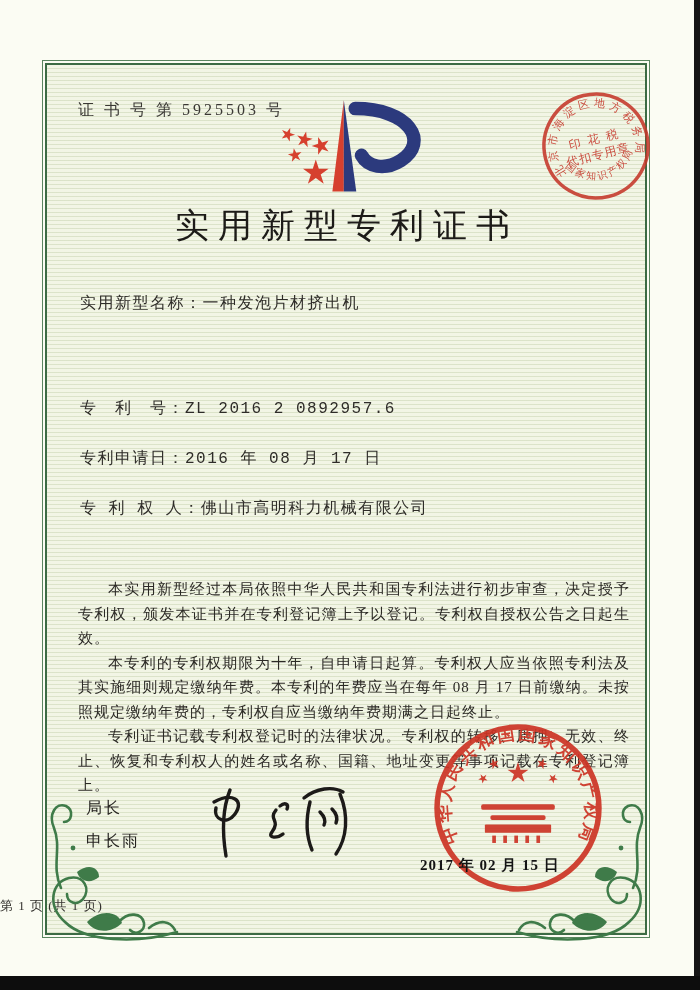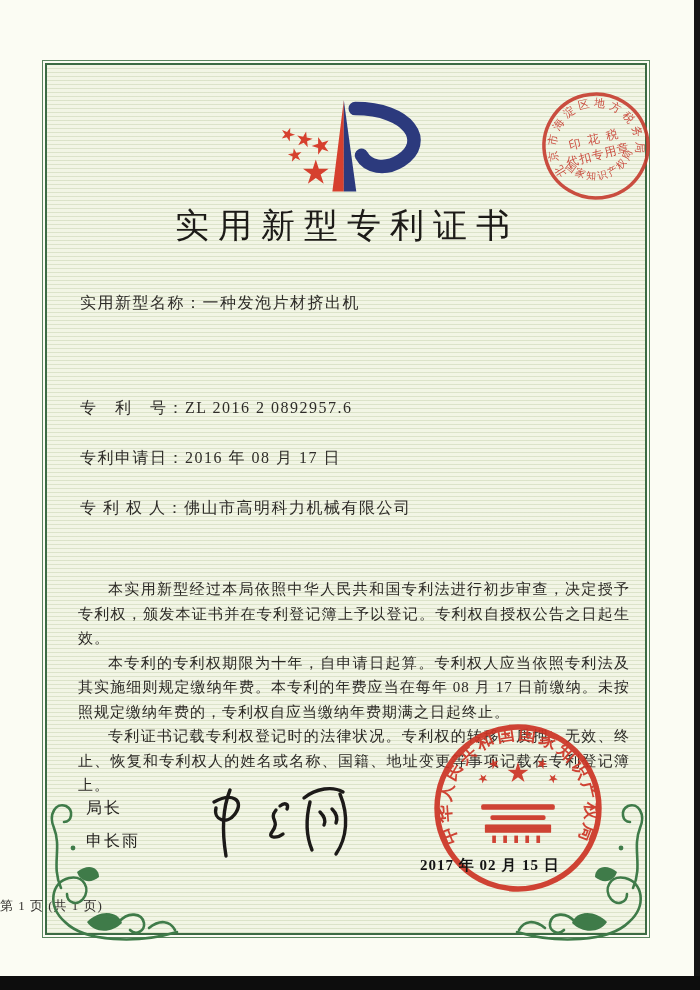--- a/index.html
+++ b/index.html
@@ -15,21 +15,21 @@
           rgba(151,173,117,0.25) 0px, rgba(151,173,117,0.25) 1px,
           rgba(255,255,255,0) 1px, rgba(255,255,255,0) 4px);}
   .cert-number{position:absolute;left:78px;top:100px;font-size:16px;color:#3a3834;
         letter-spacing:3px;}
   .logo{position:absolute;left:266px;top:98px;width:166px;height:98px;}
   .tax-seal{position:absolute;left:536px;top:86px;width:120px;height:120px;
         transform:rotate(-14deg);opacity:.88;}
   .title{position:absolute;left:0;right:0;top:203px;text-align:center;
         font-size:34px;font-weight:normal;color:#1d1b18;letter-spacing:9px;}
   .field{position:absolute;left:80px;font-size:16px;color:#2e2c28;letter-spacing:1.5px;
-        white-space:nowrap;}
+        white-space:nowrap;font-family:Liberation Mono, monospace;}
   .f0{top:293px}.f1{top:350px}.f2{top:398px}.f3{top:448px}.f4{top:498px}.f5{top:547px}
   .paras{position:absolute;left:78px;top:577px;width:552px;font-size:15px;
         line-height:24.5px;color:#2b2925;text-align:justify;letter-spacing:1px;}
   .paras p{margin:0;text-indent:2em;}
   .director{position:absolute;left:86px;top:798px;font-size:16px;color:#24221f;
         font-family:"Liberation Sans","DejaVu Sans",sans-serif;letter-spacing:2px;}
   .director-name{position:absolute;left:86px;top:831px;font-size:16px;color:#24221f;
         font-family:"Liberation Sans","DejaVu Sans",sans-serif;letter-spacing:2px;}
   .autograph{position:absolute;left:192px;top:776px;width:180px;height:88px;}
   .office-seal{position:absolute;left:426px;top:716px;width:184px;height:184px;opacity:.92;}
@@ -46,20 +46,21 @@
 </head>
 <body>
 
 <div class="scan">
   <div class="page">
 
     <div class="border-outer">
       <div class="border-inner"></div>
     </div>
 
+    <div class="cert-number">证 书 号 第 5925503 号</div>
 
     <div class="tax-seal">
       <svg width="120" height="120" viewBox="0 0 120 120">
         <defs>
           <path id="taxTop" d="M 24,78 A 40,40 0 1 1 96,78" fill="none"></path>
           <path id="taxBottom" d="M 26,74 A 40,40 0 0 0 94,74" fill="none"></path>
         </defs>
         <circle cx="60" cy="60" r="52" fill="none" stroke="#c5372a" stroke-width="3.5"></circle>
         <text font-size="11" fill="#c5372a" letter-spacing="4" font-family="Liberation Serif, DejaVu Serif, serif">
           <textPath href="#taxTop" startOffset="50%" text-anchor="middle">北京市海淀区地方税务局</textPath>

